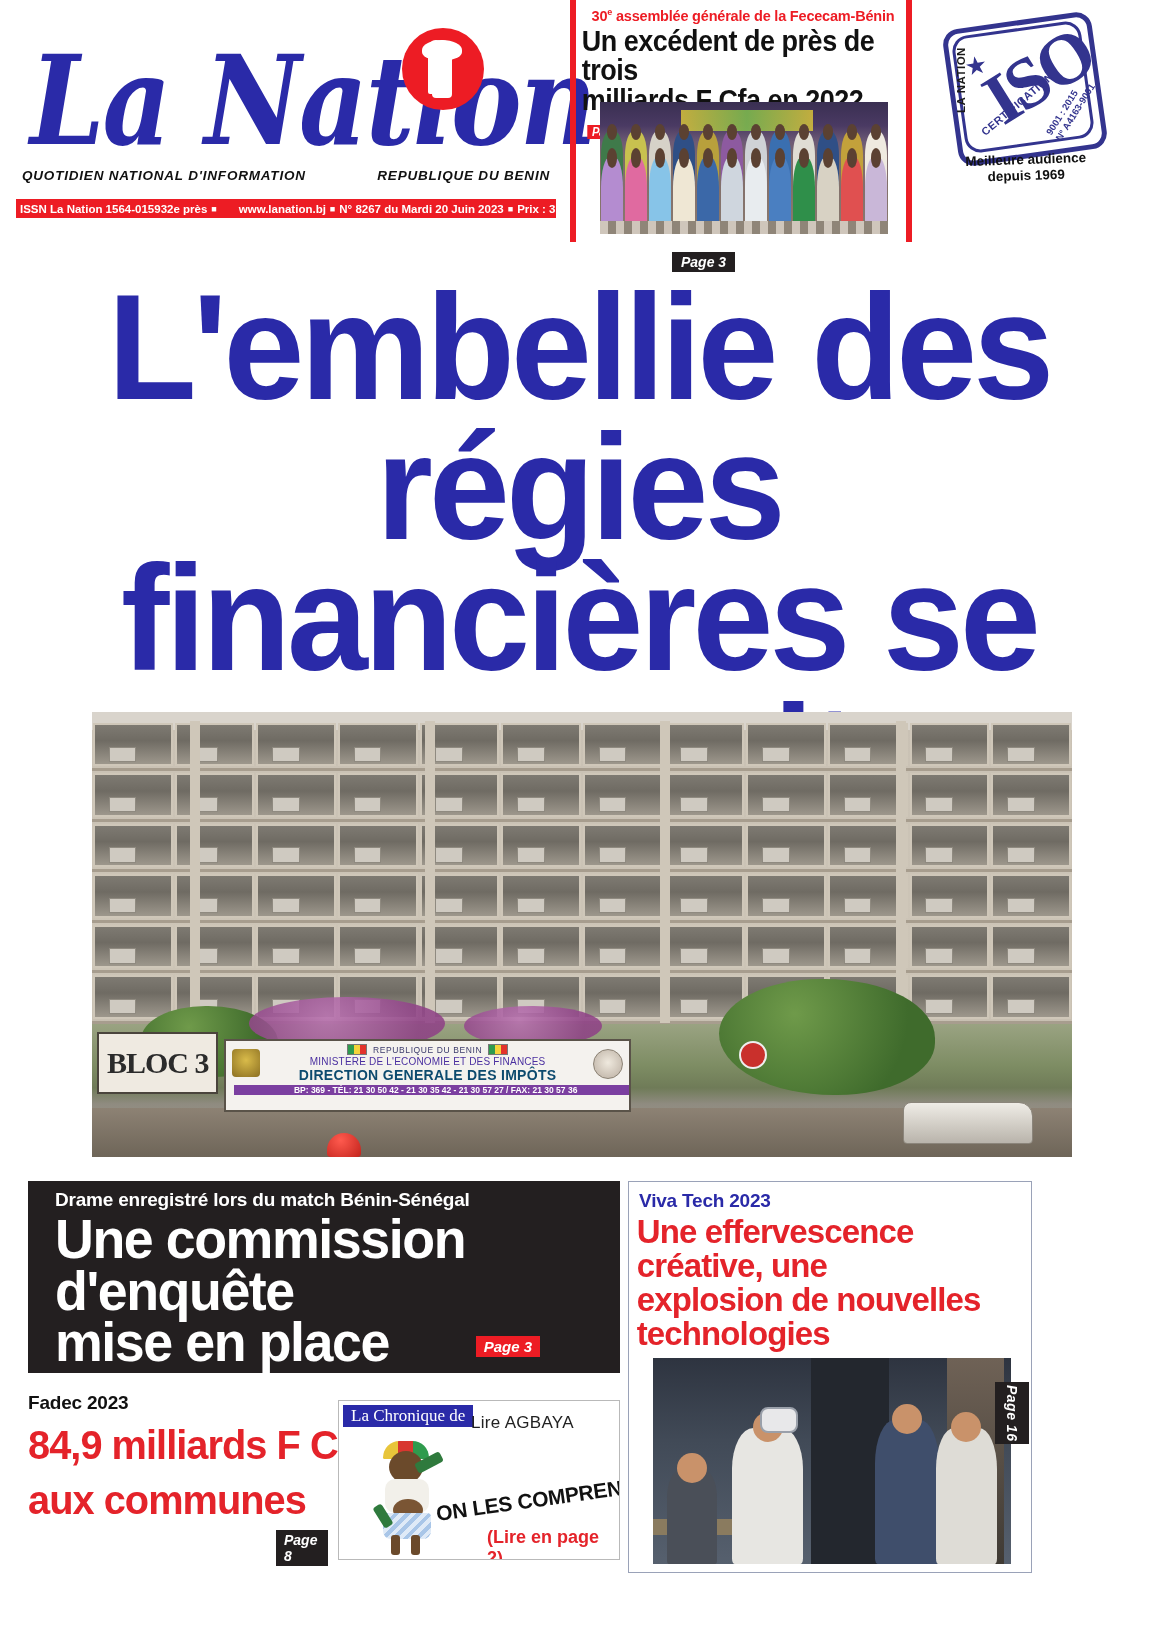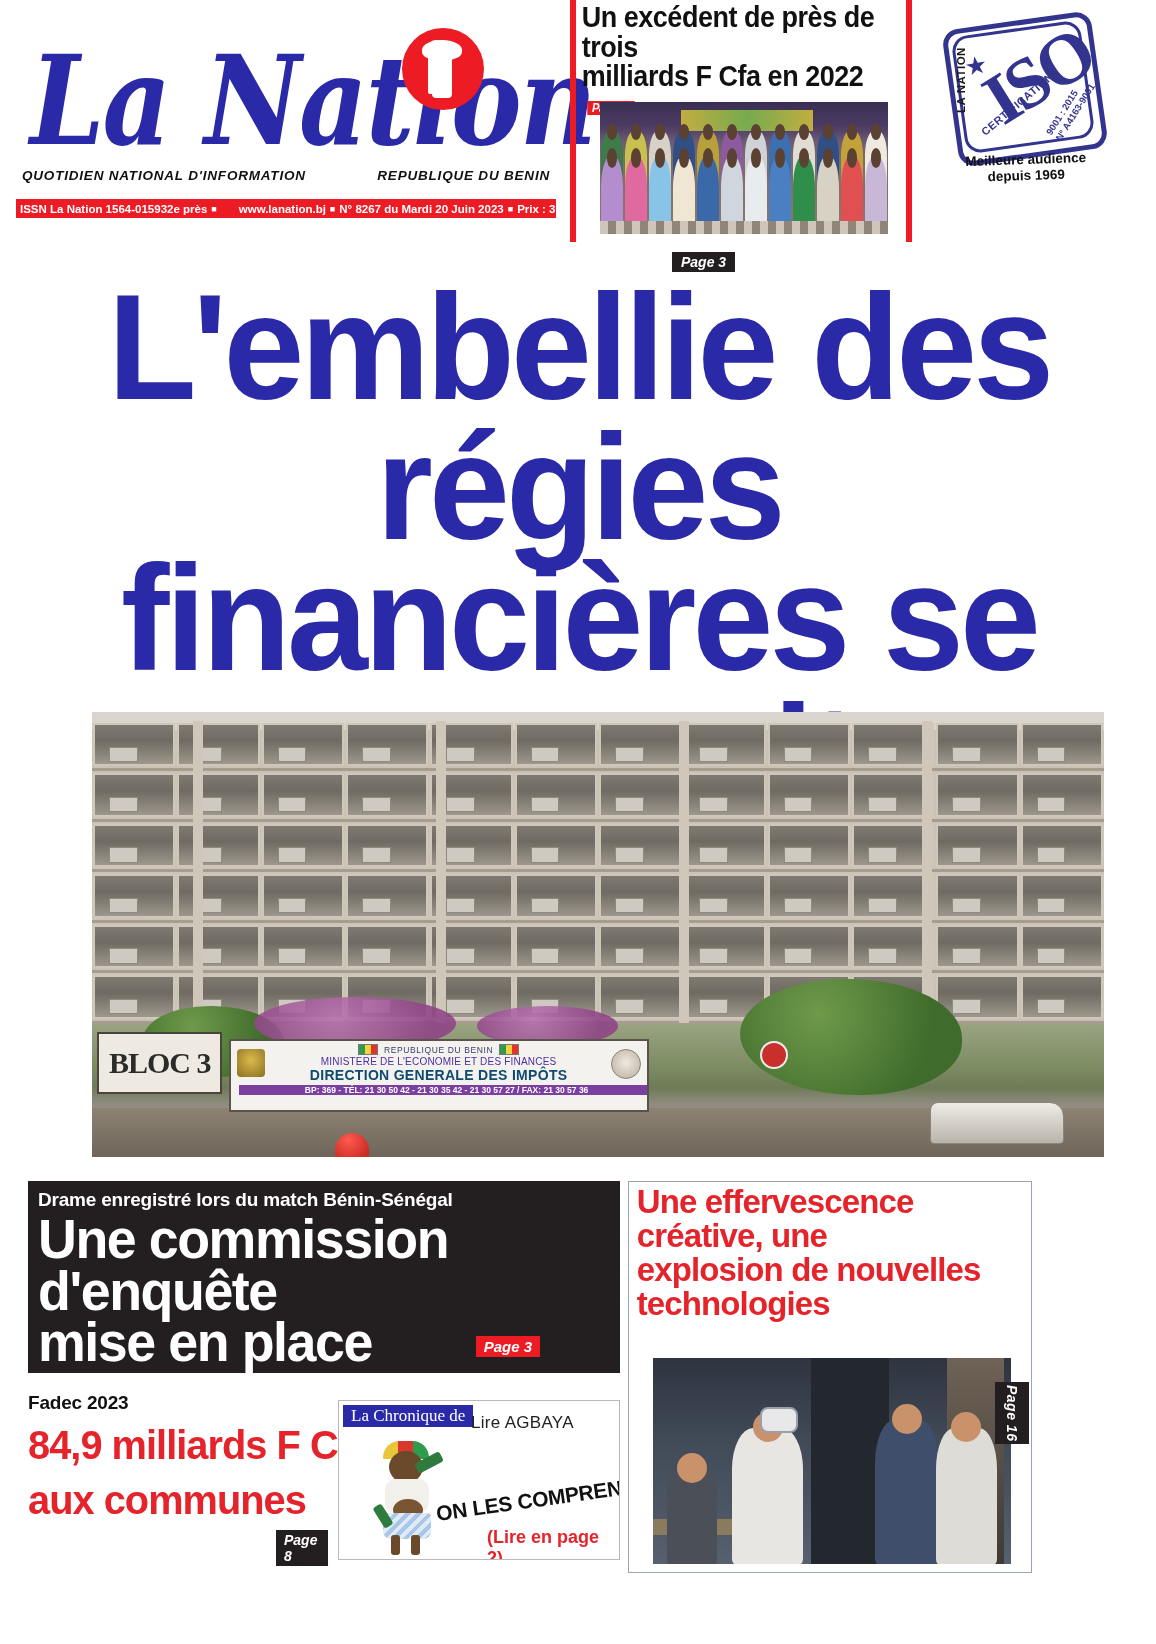--- a/index.html
+++ b/index.html
@@ -312,21 +312,20 @@
   }
   .main-head .l2 { margin-top: -8px; }
 
   
   .main-photo {
     position: absolute;
     left: 92px; top: 712px;
     width: 980px; height: 445px;
     overflow: hidden;
     background: #b9b0a3;
-    padding-left: 32px;
   }
   .bld {
     position: absolute; inset: 0;
     background: linear-gradient(180deg,#c9c1b4 0%, #cdc5b7 55%, #bdb5a7 100%);
   }
   .bld .sky {
     position: absolute; left: 0; top: 0; width: 100%; height: 4%;
     background: #d9d4cc;
   }
   .bld .floors {
@@ -486,21 +485,21 @@
   }
 
   
   .black-box {
     position: absolute;
     left: 28px; top: 1181px;
     width: 592px; height: 192px;
     background: #231f20;
     color: #fff;
     box-sizing: border-box;
-    padding: 8px 12px 0 10px;
+    padding: 8px 12px 0 27px;
   }
   .black-box .kick {
     font-size: 19px;
     font-weight: bold;
     letter-spacing: -0.2px;
   }
   .black-box .head {
     font-size: 56px;
     font-weight: bold;
     line-height: 0.92;
@@ -771,20 +770,21 @@
       <span class="issn-sp2"></span>
       <span class="sq">■</span>
       <span class="seg">Prix : 300 F CFA</span>
     </div>
   </div>
 
   <div class="sep-v" style="left:570px;top:0;width:6px;height:242px;"></div>
   <div class="sep-v" style="left:906px;top:0;width:6px;height:242px;"></div>
 
   <div class="teaser">
+    <div class="teaser-kicker"><span>30</span><sup>e</sup><span> assemblée générale de la Fececam-Bénin</span></div>
     <div class="teaser-head">
       <span>Un excédent de près de trois</span><br>
       <span>milliards F Cfa en 2022</span><span class="page-badge">Page 11</span>
     </div>
     <div class="teaser-photo">
       <div class="assembly">
         <div class="banner"></div>
         <div class="row back">
           <div class="p" style="background:#3f7a4a"></div>
             <div class="p" style="background:#c8c14f"></div>
@@ -988,20 +988,21 @@
       <div class="leg l"></div>
       <div class="leg r"></div>
       <div class="bottle"></div>
       <div class="bottle2"></div>
     </div>
     <div class="chron-slogan">ON LES COMPREND TANT !</div>
     <div class="chron-read">(Lire en page 2)</div>
   </div>
 
   <div class="viva">
+    <div class="kick">Viva Tech 2023</div>
     <div class="head">
       <span>Une effervescence créative, une</span><br>
       <span>explosion de nouvelles technologies</span>
     </div>
     <div class="viva-photo">
       <div class="vt">
         <div class="booth"></div>
         <div class="panelr"></div>
         <div class="table"></div>
         <div class="person" style="left:4%;width:14%;height:46%;background:#4a4f58">

